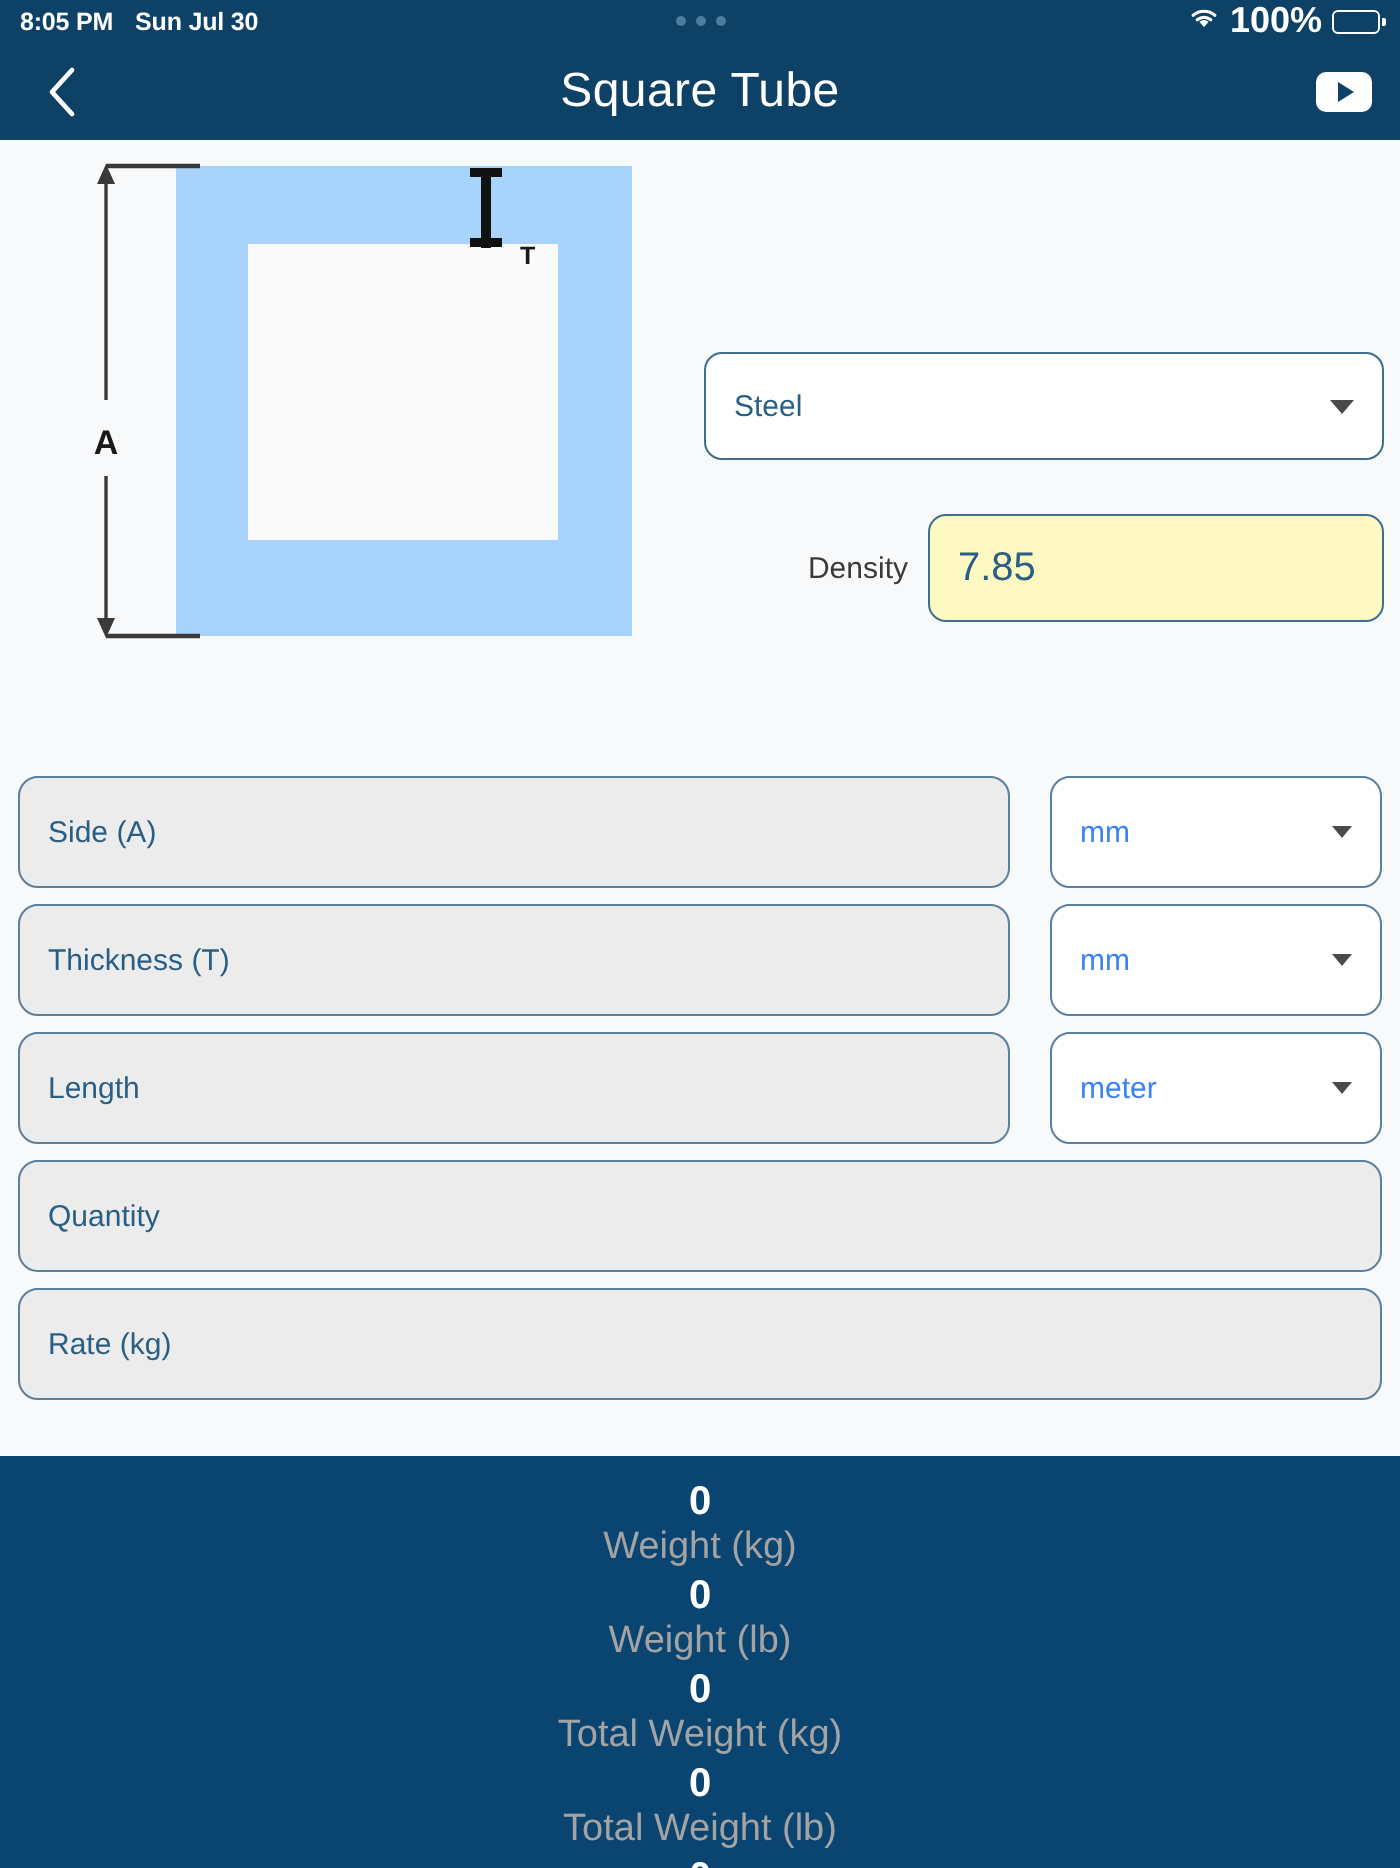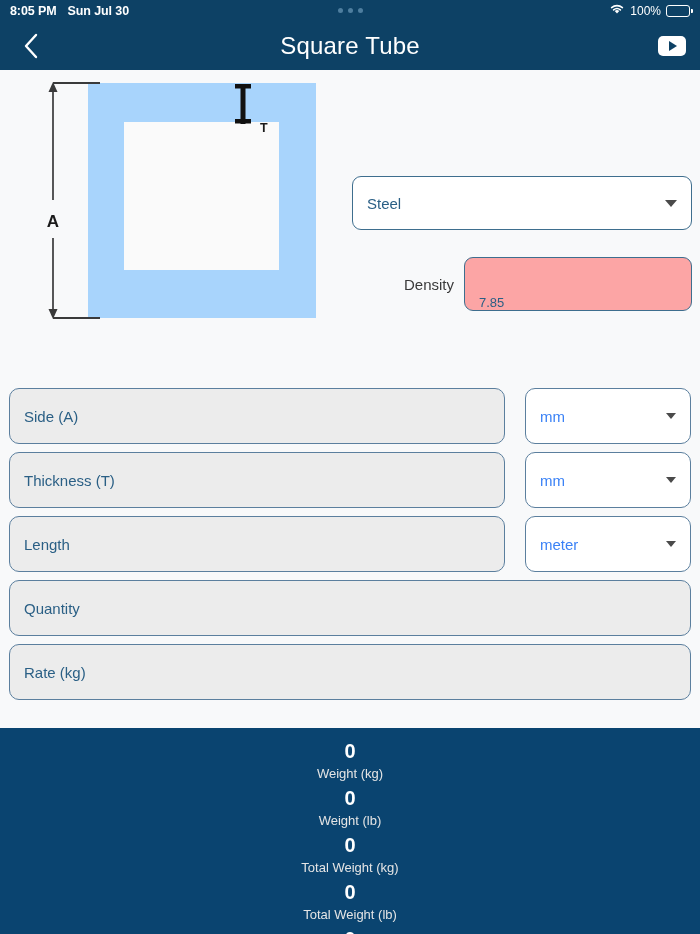--- a/index.html
+++ b/index.html
@@ -53,21 +53,21 @@
     display: block;
   }
 
   .status-right {
     margin-left: auto;
     display: flex;
     align-items: center;
     gap: 5px;
   }
   .wifi-icon { display: block; }
-  .battery-pct { font-size: 12px; font-weight: normal; }
+  .battery-pct { font-size: 18px; font-weight: bold; }
   .battery-icon {
     width: 24px; height: 12px;
     border: 1.5px solid #ffffff;
     border-radius: 3px;
     position: relative;
     padding: 1.5px;
   }
   .battery-icon::after {
     content: "";
     position: absolute;
@@ -178,25 +178,25 @@
   .density-label {
     font-size: 15px;
     color: #3a3a3a;
     margin-right: 10px;
   }
   .density-field {
     width: 228px;
     height: 54px;
     border: 1.5px solid #3e6e8e;
     border-radius: 9px;
-    background: #fca5a5;
-    display: flex;
-    align-items: flex-end;
+    background: #fef9c3;
+    display: flex;
+    align-items: center;
     padding: 0 14px;
-    font-size: 13px;
+    font-size: 20px;
     color: #2a5f85;
     cursor: text;
   }
 
   
   .form {
     padding: 0 9px;
   }
   .field-row {
     display: flex;
@@ -249,22 +249,22 @@
     text-align: center;
     overflow: hidden;
   }
   .result-value {
     color: #ffffff;
     font-size: 20px;
     font-weight: bold;
     line-height: 26px;
   }
   .result-label {
-    color: #e5e5e5;
-    font-size: 13px;
+    color: #a3a3a3;
+    font-size: 19px;
     line-height: 20px;
     margin-bottom: 1px;
   }
 </style>
 </head>
 <body>
 
 <div class="app">
 
   <div class="status-bar">

